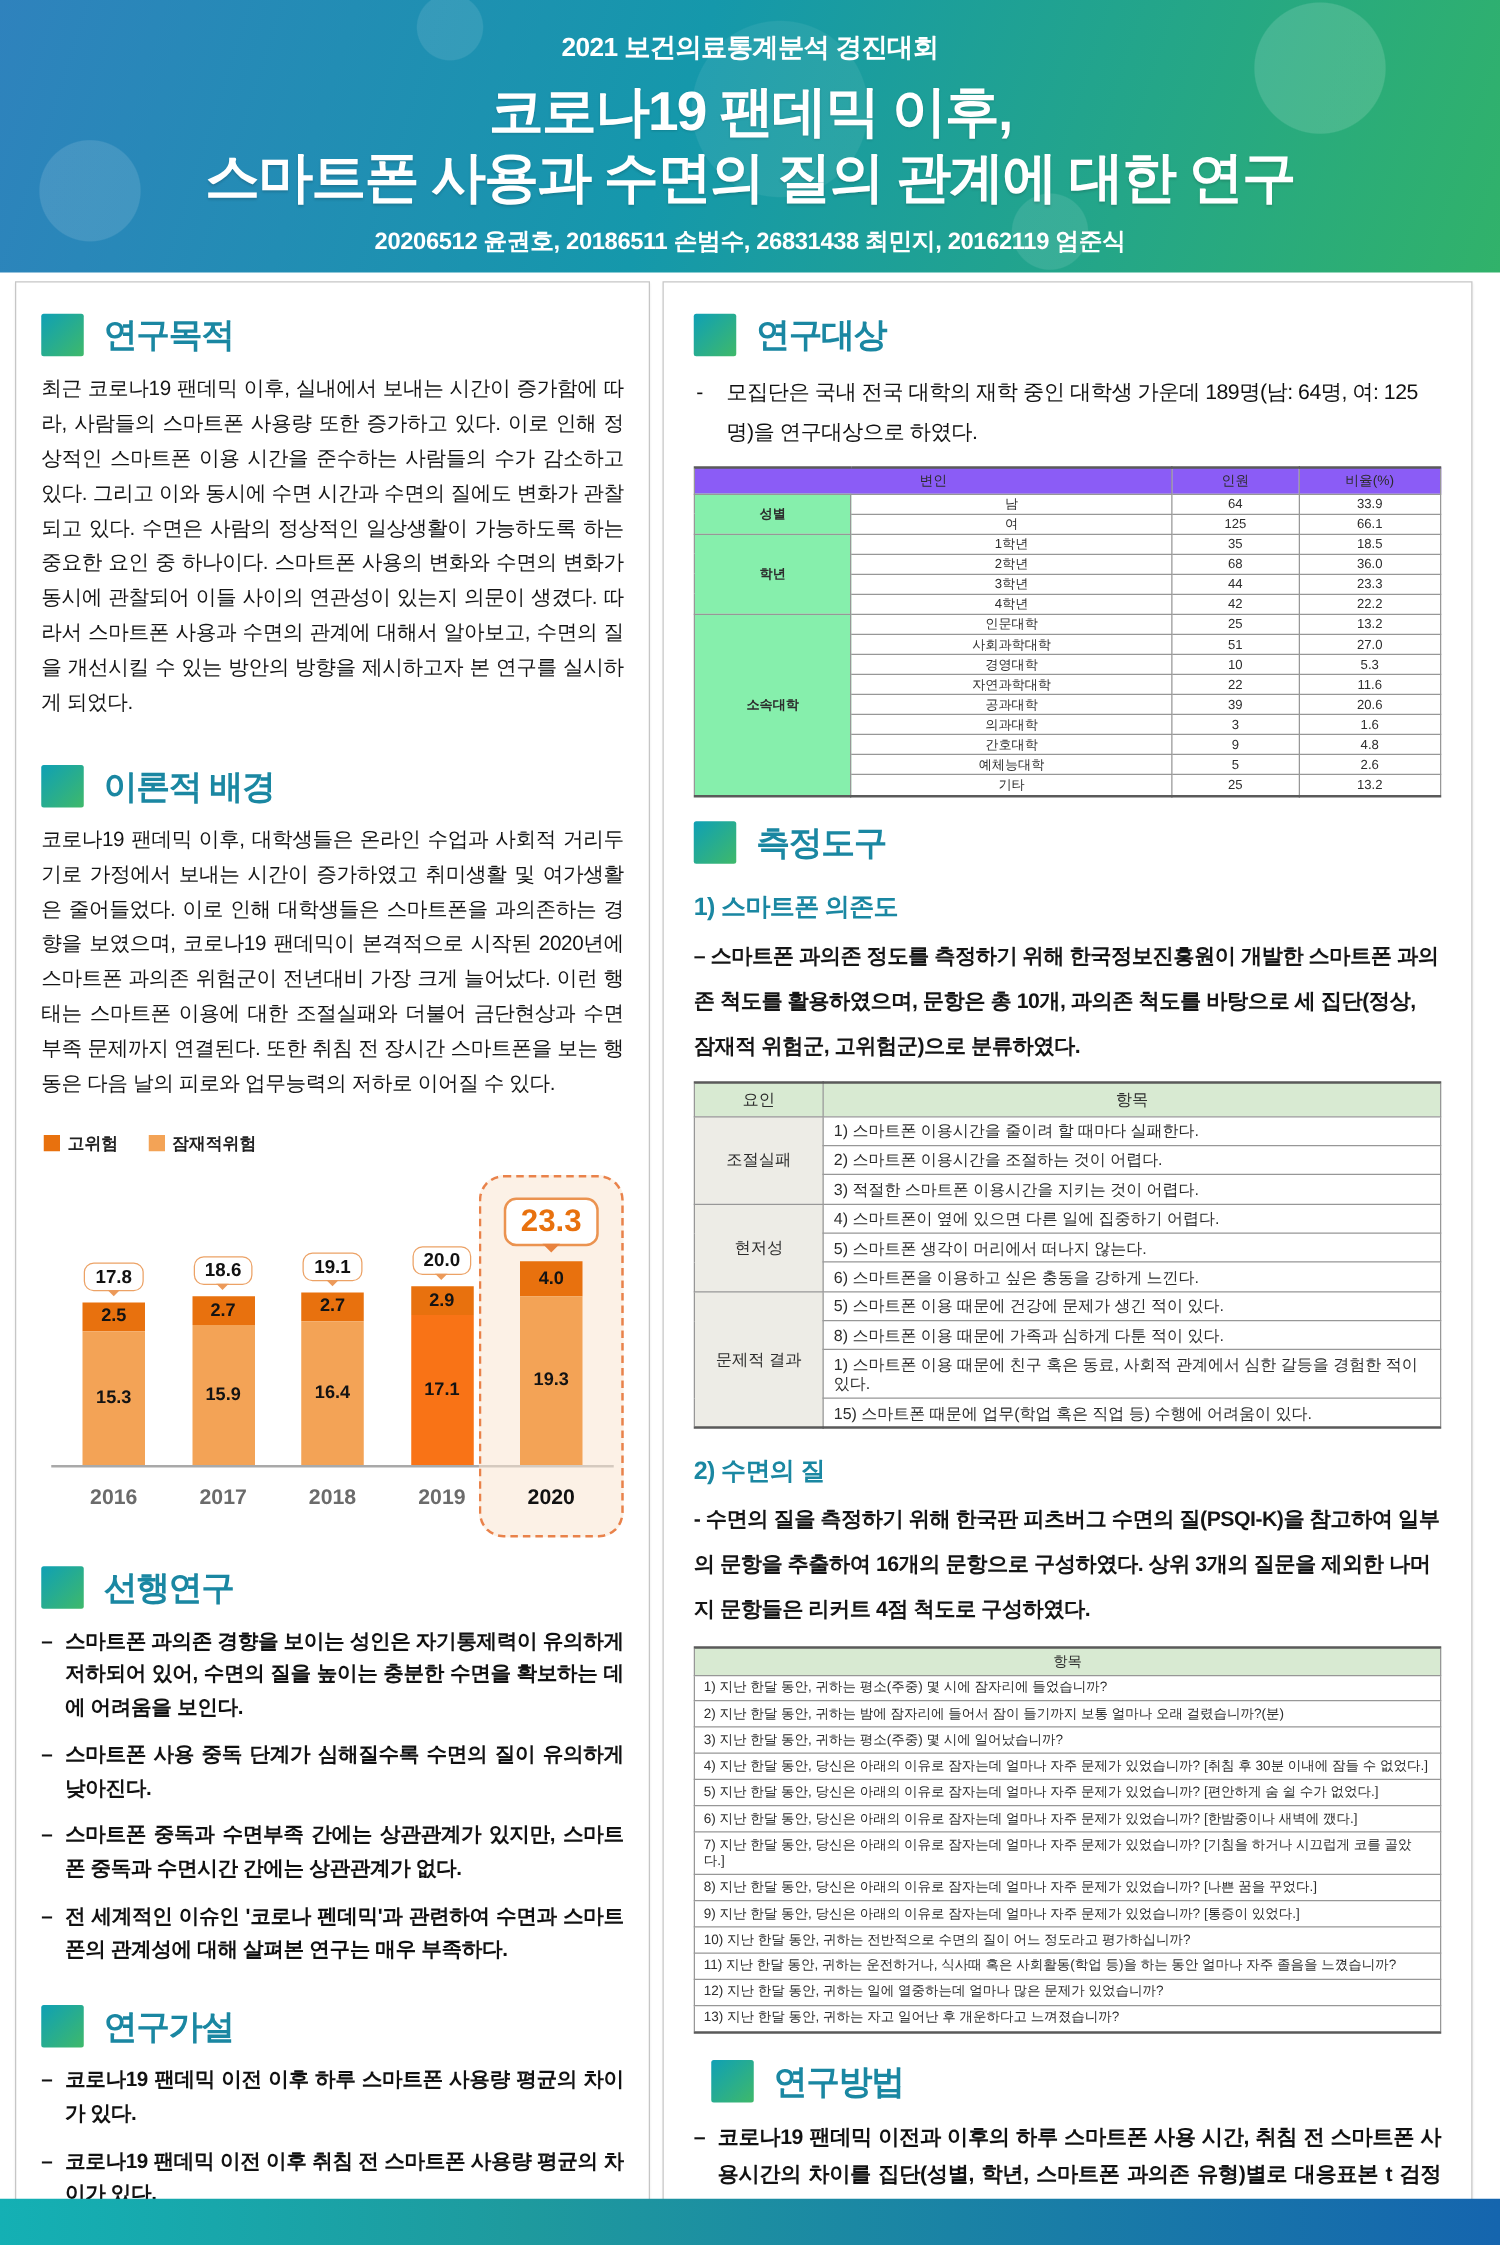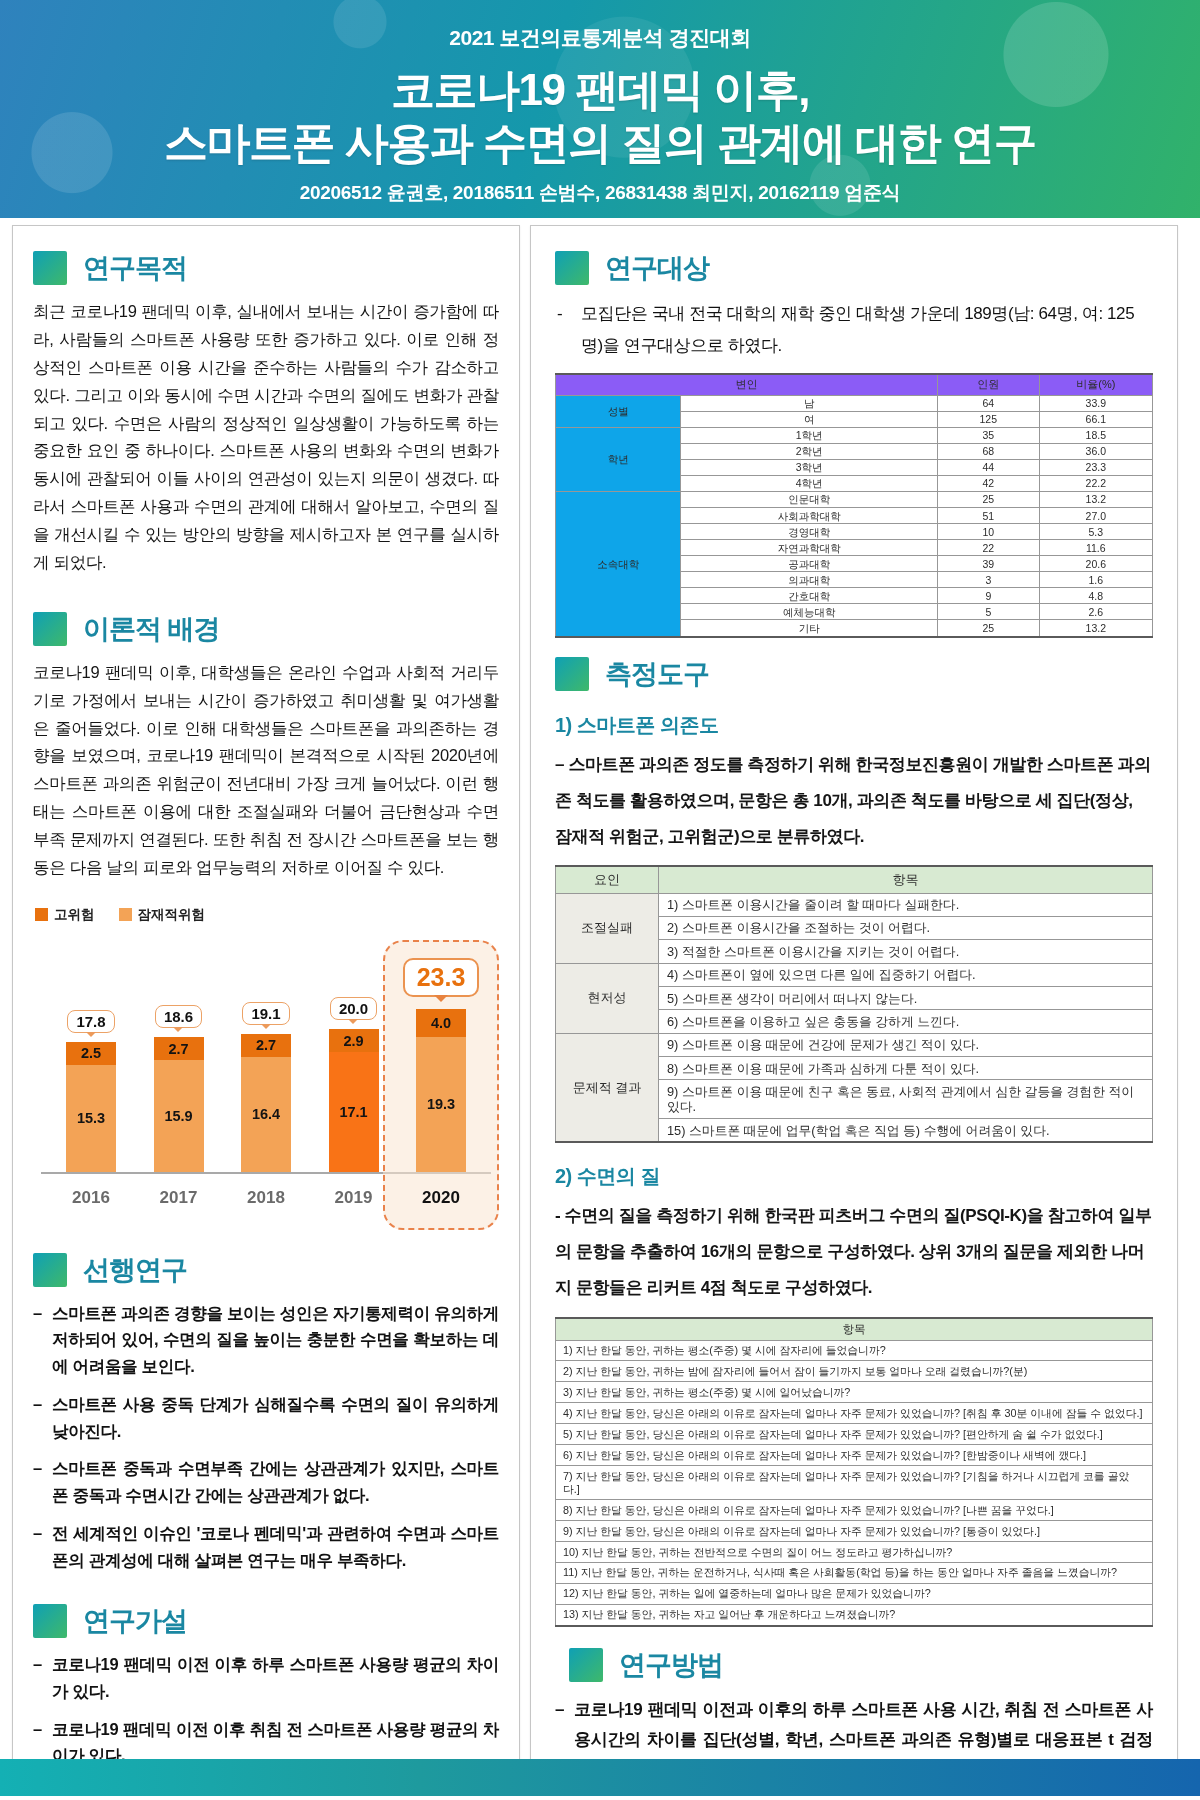--- a/index.html
+++ b/index.html
@@ -64,21 +64,21 @@
   
   .intro{position:relative;padding-left:26px;font-size:17px;line-height:1.9;color:#111;letter-spacing:-.4px;margin:4px 0 10px;}
   .intro::before{content:'-';position:absolute;left:2px;top:0;}
 
   table{border-collapse:collapse;width:100%;}
   .tbl{margin:10px 0 8px;border-top:2px solid #5a5a5a;border-bottom:2px solid #5a5a5a;}
   .tbl th,.tbl td{border:1px solid #979797;text-align:center;color:#2c2c2c;}
 
   .subjects th{background:#8b5cf6;font-size:11px;font-weight:normal;padding:2.5px 2px;}
   .subjects td{font-size:10.5px;padding:1.5px 2px;line-height:1.15;}
-  .subjects td.grp{background:#0ea5e9;}
+  .subjects td.grp{background:#86efac;font-weight:bold;}
 
   .dep th{background:#d8ead2;font-size:13px;font-weight:normal;padding:4px;}
   .dep td{font-size:12.8px;padding:3.5px 8px;text-align:left;line-height:1.2;}
   .dep td.grp{background:#edece6;text-align:center;width:86px;font-size:13px;}
 
   .sleep th{background:#d8ead2;font-size:11.5px;font-weight:normal;padding:3px;}
   .sleep td{font-size:10.8px;padding:3.5px 7px;text-align:left;line-height:1.2;}
 
   .subt{color:#1a87a2;font-weight:800;font-size:20px;letter-spacing:-.5px;margin:20px 0 8px;}
   .ipara{font-size:17px;line-height:2.12;font-weight:600;color:#151515;letter-spacing:-.4px;text-align:left;}
@@ -327,27 +327,27 @@
               <td>4)  스마트폰이 옆에 있으면 다른 일에 집중하기 어렵다.</td>
             </tr>
           <tr>
               <td>5)  스마트폰 생각이 머리에서 떠나지 않는다.</td>
             </tr>
           <tr>
               <td>6)  스마트폰을 이용하고 싶은 충동을 강하게 느낀다.</td>
             </tr>
           <tr>
               <td class="grp" rowspan="4">문제적 결과</td>
-              <td>9)  스마트폰 이용 때문에 건강에 문제가 생긴 적이 있다.</td>
+              <td>5)  스마트폰 이용 때문에 건강에 문제가 생긴 적이 있다.</td>
             </tr>
           <tr>
               <td>8)  스마트폰 이용 때문에 가족과 심하게 다툰 적이 있다.</td>
             </tr>
           <tr>
-              <td>9)  스마트폰 이용 때문에 친구 혹은 동료, 사회적 관계에서 심한 갈등을 경험한 적이 있다.</td>
+              <td>1)  스마트폰 이용 때문에 친구 혹은 동료, 사회적 관계에서 심한 갈등을 경험한 적이 있다.</td>
             </tr>
           <tr>
               <td>15)  스마트폰 때문에 업무(학업 혹은 직업 등) 수행에 어려움이 있다.</td>
             </tr>
         </tbody>
       </table>
 
       <div class="subt">2) 수면의 질</div>
       <div class="ipara">- 수면의 질을 측정하기 위해 한국판 피츠버그 수면의 질(PSQI-K)을 참고하여 일부의 문항을 추출하여 16개의 문항으로 구성하였다. 상위 3개의 질문을 제외한 나머지 문항들은 리커트 4점 척도로 구성하였다.</div>
 

